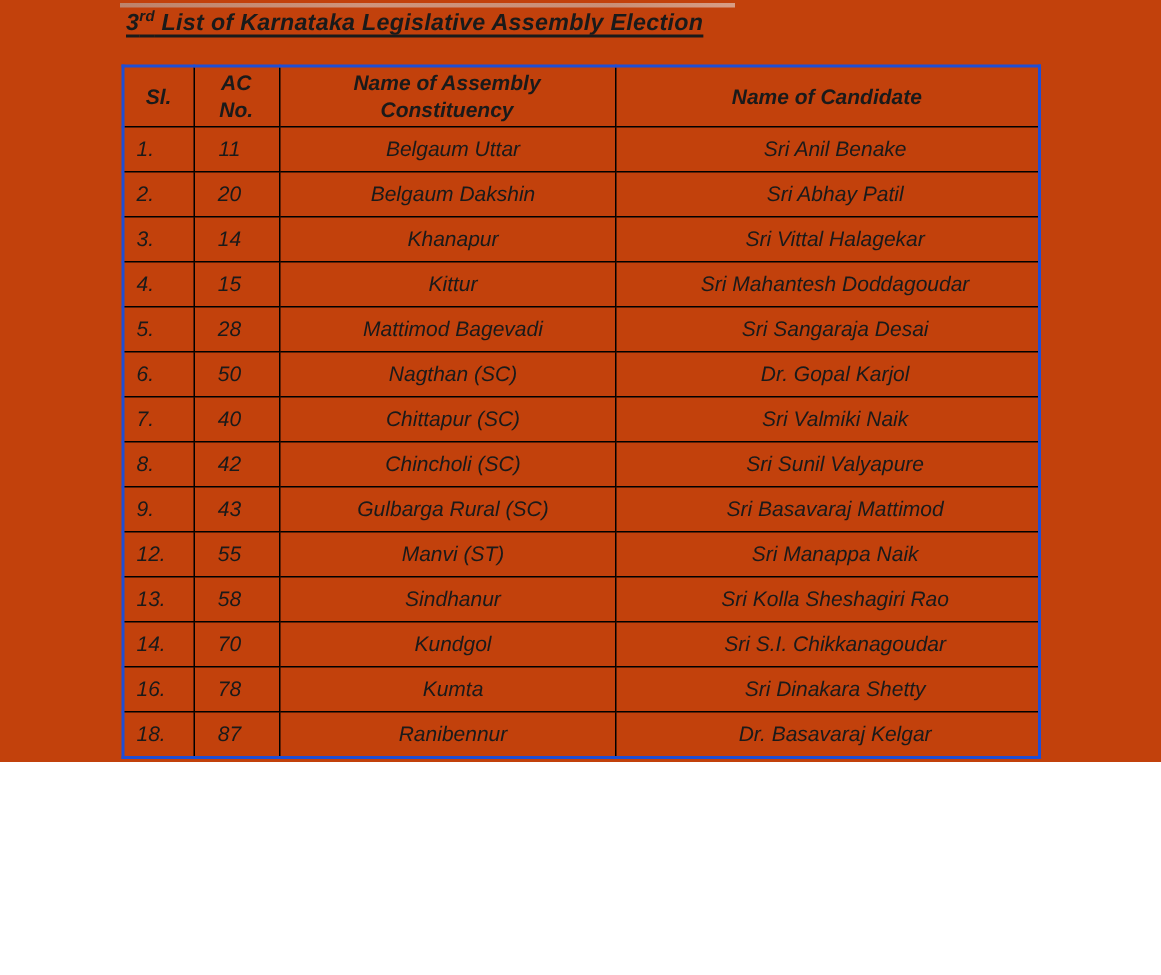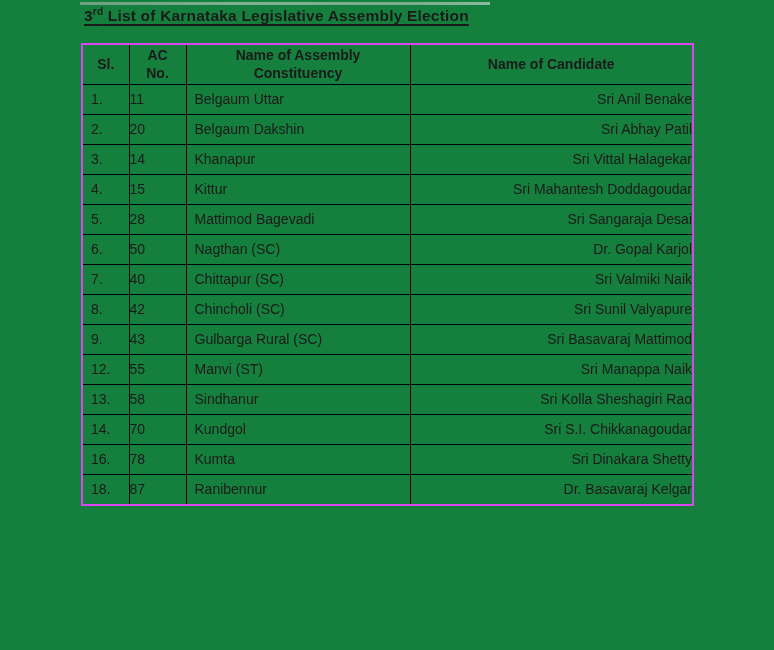--- a/index.html
+++ b/index.html
@@ -4,23 +4,24 @@
 <style>
   * { margin: 0; padding: 0; box-sizing: border-box; }
   html, body {
     background: #ffffff;
     font-family: "Liberation Sans", sans-serif;
     color: #1a1a1a;
   }
   .page {
     position: relative;
     width: 774px;
-    height: 650px;
-    background: #15803d;
+    height: 508px;
+    background: #c2410c;
     overflow: hidden;
+    font-style: italic;
   }
   .crop-artifact {
     position: absolute;
     left: 80px;
     top: 2px;
     width: 410px;
     height: 3px;
     background: linear-gradient(90deg, #b9b9b9 0%, #d9d9d9 40%, #cfcfcf 80%, #e9e9e9 100%);
     opacity: 0.55;
   }
@@ -42,21 +43,21 @@
     vertical-align: super;
     line-height: 0;
   }
   table.list-table {
     position: absolute;
     left: 81px;
     top: 43px;
     width: 611px;
     border-collapse: collapse;
     table-layout: fixed;
-    border: 2px solid #d946ef;
+    border: 2px solid #1d4ed8;
     font-size: 14px;
     color: #1a1a1a;
   }
   table.list-table th,
   table.list-table td {
     border: 1px solid #000000;
     vertical-align: middle;
     line-height: 1.25;
     overflow: hidden;
     white-space: nowrap;
@@ -65,23 +66,23 @@
     height: 37px;
     font-weight: bold;
     text-align: center;
     white-space: pre-line;
     padding: 2px 2px;
   }
   table.list-table tbody td {
     height: 30px;
   }
   td.cell-sl        { text-align: left;  padding-left: 8px; }
-  td.cell-ac        { text-align: left; padding-right: 9px; }
-  td.cell-const     { text-align: left;  padding-left: 8px; }
-  td.cell-candidate { text-align: right;  padding-left: 11px; }
+  td.cell-ac        { text-align: center; padding-right: 9px; }
+  td.cell-const     { text-align: center;  padding-left: 8px; }
+  td.cell-candidate { text-align: center;  padding-left: 11px; }
 </style>
 </head>
 <body>
 
 <div class="page">
 
   <div class="crop-artifact"></div>
 
   <div class="doc-title"><span>3</span><sup>rd</sup><span> List of Karnataka Legislative Assembly Election</span></div>
 

